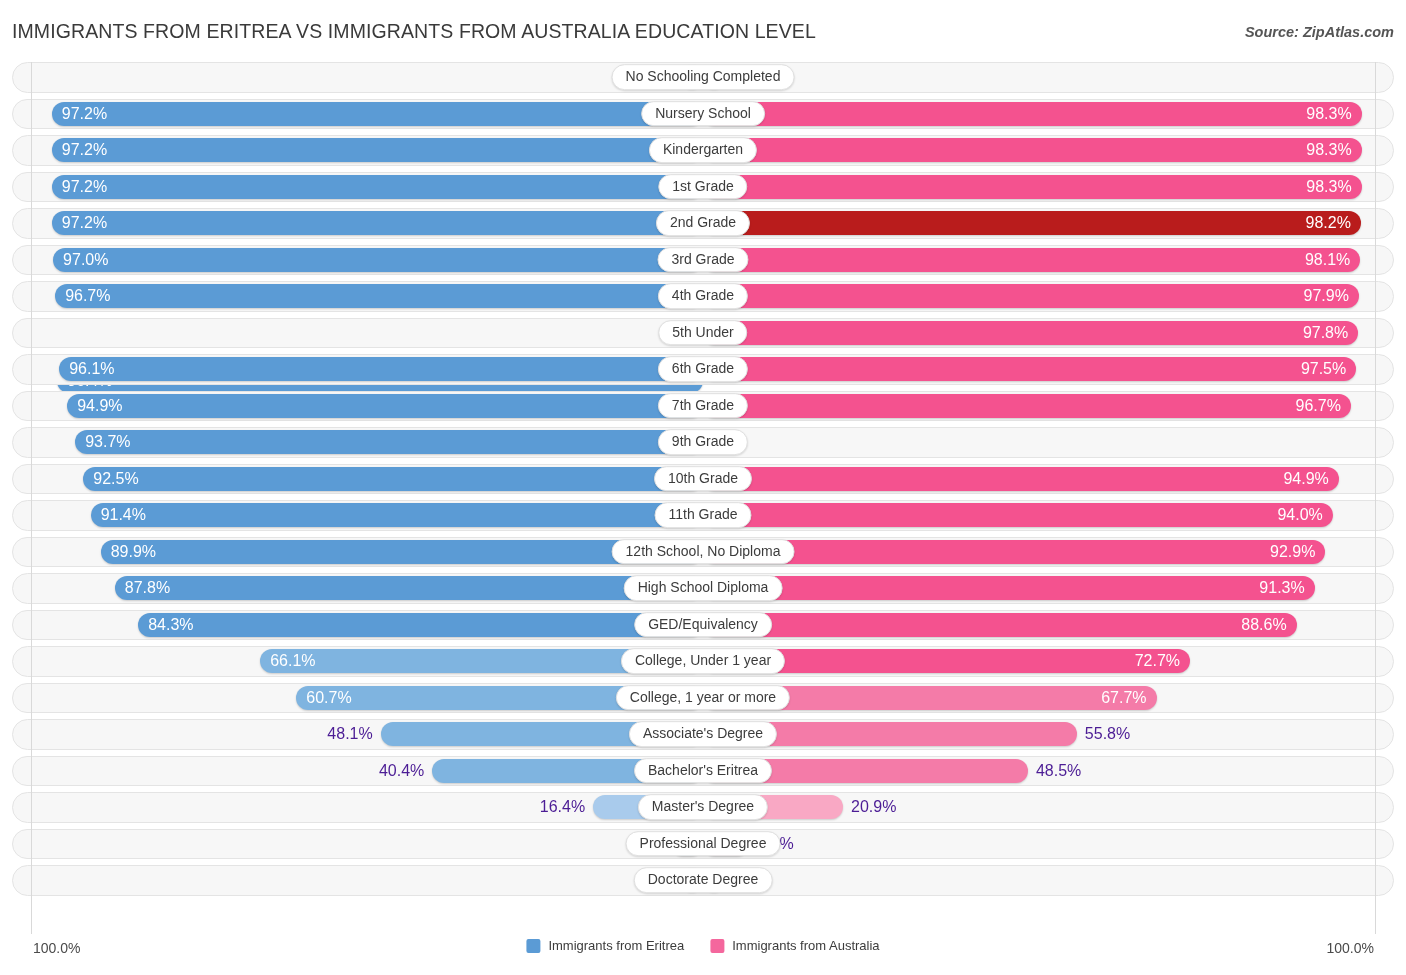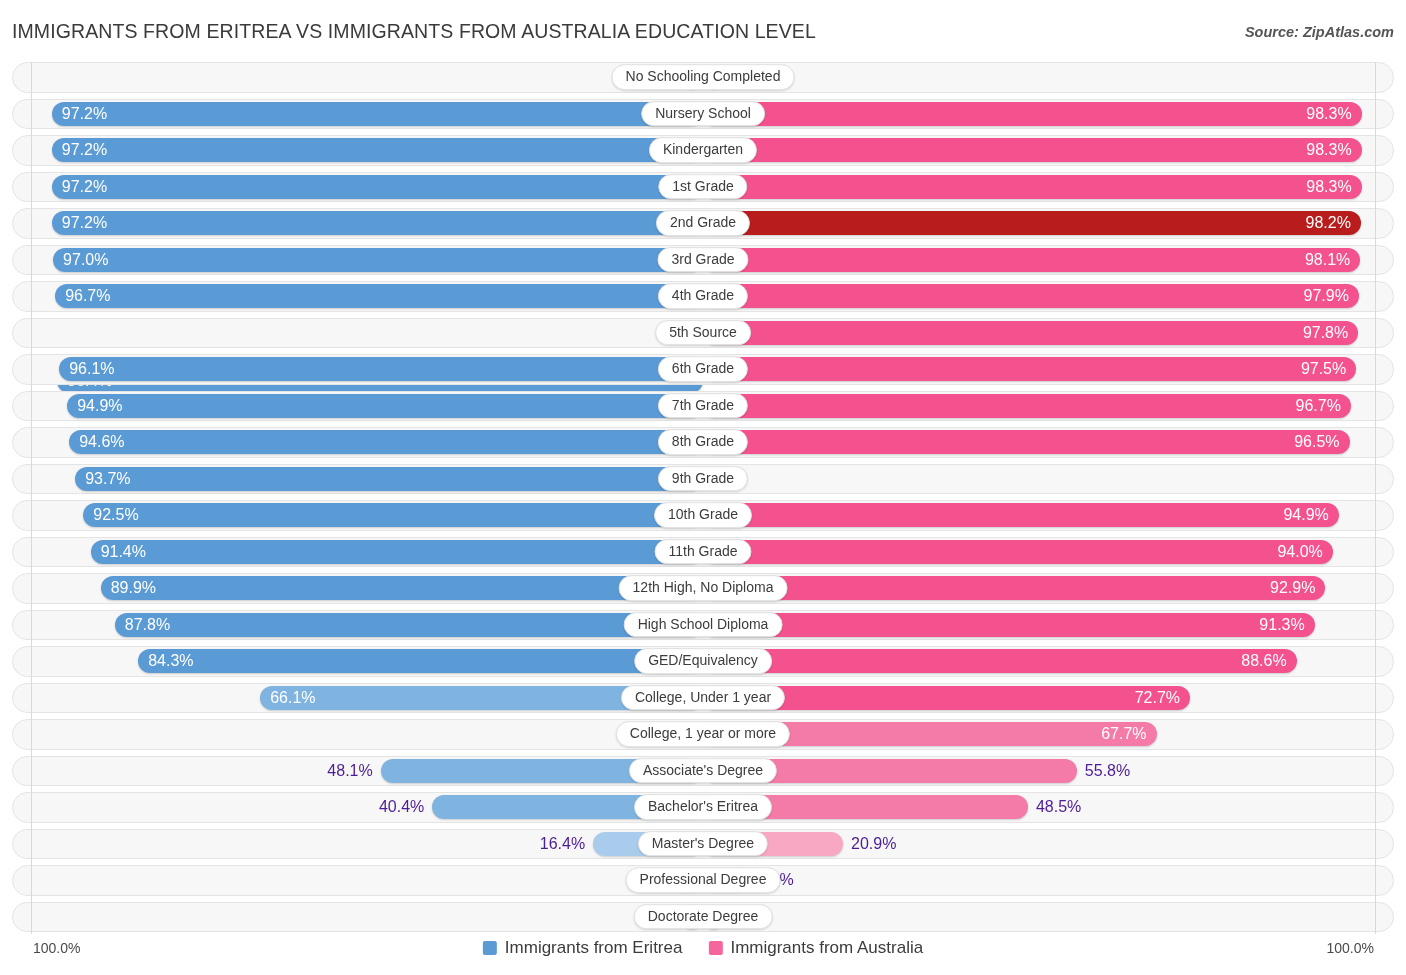--- a/index.html
+++ b/index.html
@@ -142,21 +142,21 @@
     transform: translateX(-50%);
     display: flex;
     align-items: center;
     gap: 26px;
     white-space: nowrap;
   }
   .legend-item {
     display: flex;
     align-items: center;
     gap: 8px;
-    font-size: 17px;
+    font-size: 13px;
     color: #3c3c3c;
   }
   .swatch {
     width: 14px;
     height: 14px;
     border-radius: 2px;
     display: inline-block;
   }
 </style>
 </head>
@@ -241,21 +241,21 @@
       <div class="catlabel">4th Grade</div>
     </div>
     <div class="row">
       <div class="track"></div>
       <div class="bar left" style="width: 645.88px; background: rgb(91, 155, 213); margin-top: 48px;">
         <span class="val l inside">96.4%</span>
       </div>
       <div class="bar right" style="width: 655.26px; background: rgb(244, 82, 143);">
         <span class="val r inside">97.8%</span>
       </div>
-      <div class="catlabel">5th Source</div>
+      <div class="catlabel">5th Under</div>
     </div>
     <div class="row">
       <div class="track"></div>
       <div class="bar left" style="width: 643.87px; background: rgb(91, 155, 213);">
         <span class="val l inside">96.1%</span>
       </div>
       <div class="bar right" style="width: 653.25px; background: rgb(244, 82, 143);">
         <span class="val r inside">97.5%</span>
       </div>
       <div class="catlabel">6th Grade</div>
@@ -265,30 +265,20 @@
       <div class="bar left" style="width: 635.83px; background: rgb(91, 155, 213);">
         <span class="val l inside">94.9%</span>
       </div>
       <div class="bar right" style="width: 647.89px; background: rgb(244, 82, 143);">
         <span class="val r inside">96.7%</span>
       </div>
       <div class="catlabel">7th Grade</div>
     </div>
     <div class="row">
       <div class="track"></div>
-      <div class="bar left" style="width: 633.82px; background: rgb(91, 155, 213);">
-        <span class="val l inside">94.6%</span>
-      </div>
-      <div class="bar right" style="width: 646.55px; background: rgb(244, 82, 143);">
-        <span class="val r inside">96.5%</span>
-      </div>
-      <div class="catlabel">8th Grade</div>
-    </div>
-    <div class="row">
-      <div class="track"></div>
       <div class="bar left" style="width: 627.79px; background: rgb(91, 155, 213);">
         <span class="val l inside">93.7%</span>
       </div>
       <div class="catlabel">9th Grade</div>
     </div>
     <div class="row">
       <div class="track"></div>
       <div class="bar left" style="width: 619.75px; background: rgb(91, 155, 213);">
         <span class="val l inside">92.5%</span>
       </div>
@@ -308,21 +298,21 @@
       <div class="catlabel">11th Grade</div>
     </div>
     <div class="row">
       <div class="track"></div>
       <div class="bar left" style="width: 602.33px; background: rgb(91, 155, 213);">
         <span class="val l inside">89.9%</span>
       </div>
       <div class="bar right" style="width: 622.43px; background: rgb(244, 82, 143);">
         <span class="val r inside">92.9%</span>
       </div>
-      <div class="catlabel">12th High, No Diploma</div>
+      <div class="catlabel">12th School, No Diploma</div>
     </div>
     <div class="row">
       <div class="track"></div>
       <div class="bar left" style="width: 588.26px; background: rgb(91, 155, 213);">
         <span class="val l inside">87.8%</span>
       </div>
       <div class="bar right" style="width: 611.71px; background: rgb(244, 82, 143);">
         <span class="val r inside">91.3%</span>
       </div>
       <div class="catlabel">High School Diploma</div>
@@ -342,20 +332,23 @@
       <div class="bar left" style="width: 442.87px; background: rgb(127, 180, 224);">
         <span class="val l inside">66.1%</span>
       </div>
       <div class="bar right" style="width: 487.09px; background: rgb(244, 82, 143);">
         <span class="val r inside">72.7%</span>
       </div>
       <div class="catlabel">College, Under 1 year</div>
     </div>
     <div class="row">
       <div class="track"></div>
+      <div class="bar left" style="width: 406.69px; background: rgb(127, 180, 224);">
+        <span class="val l inside">60.7%</span>
+      </div>
       <div class="bar right" style="width: 453.59px; background: rgb(244, 123, 168);">
         <span class="val r inside">67.7%</span>
       </div>
       <div class="catlabel">College, 1 year or more</div>
     </div>
     <div class="row">
       <div class="track"></div>
       <div class="bar left" style="width: 322.27px; background: rgb(127, 180, 224);">
         <span class="val l outside">48.1%</span>
       </div>

